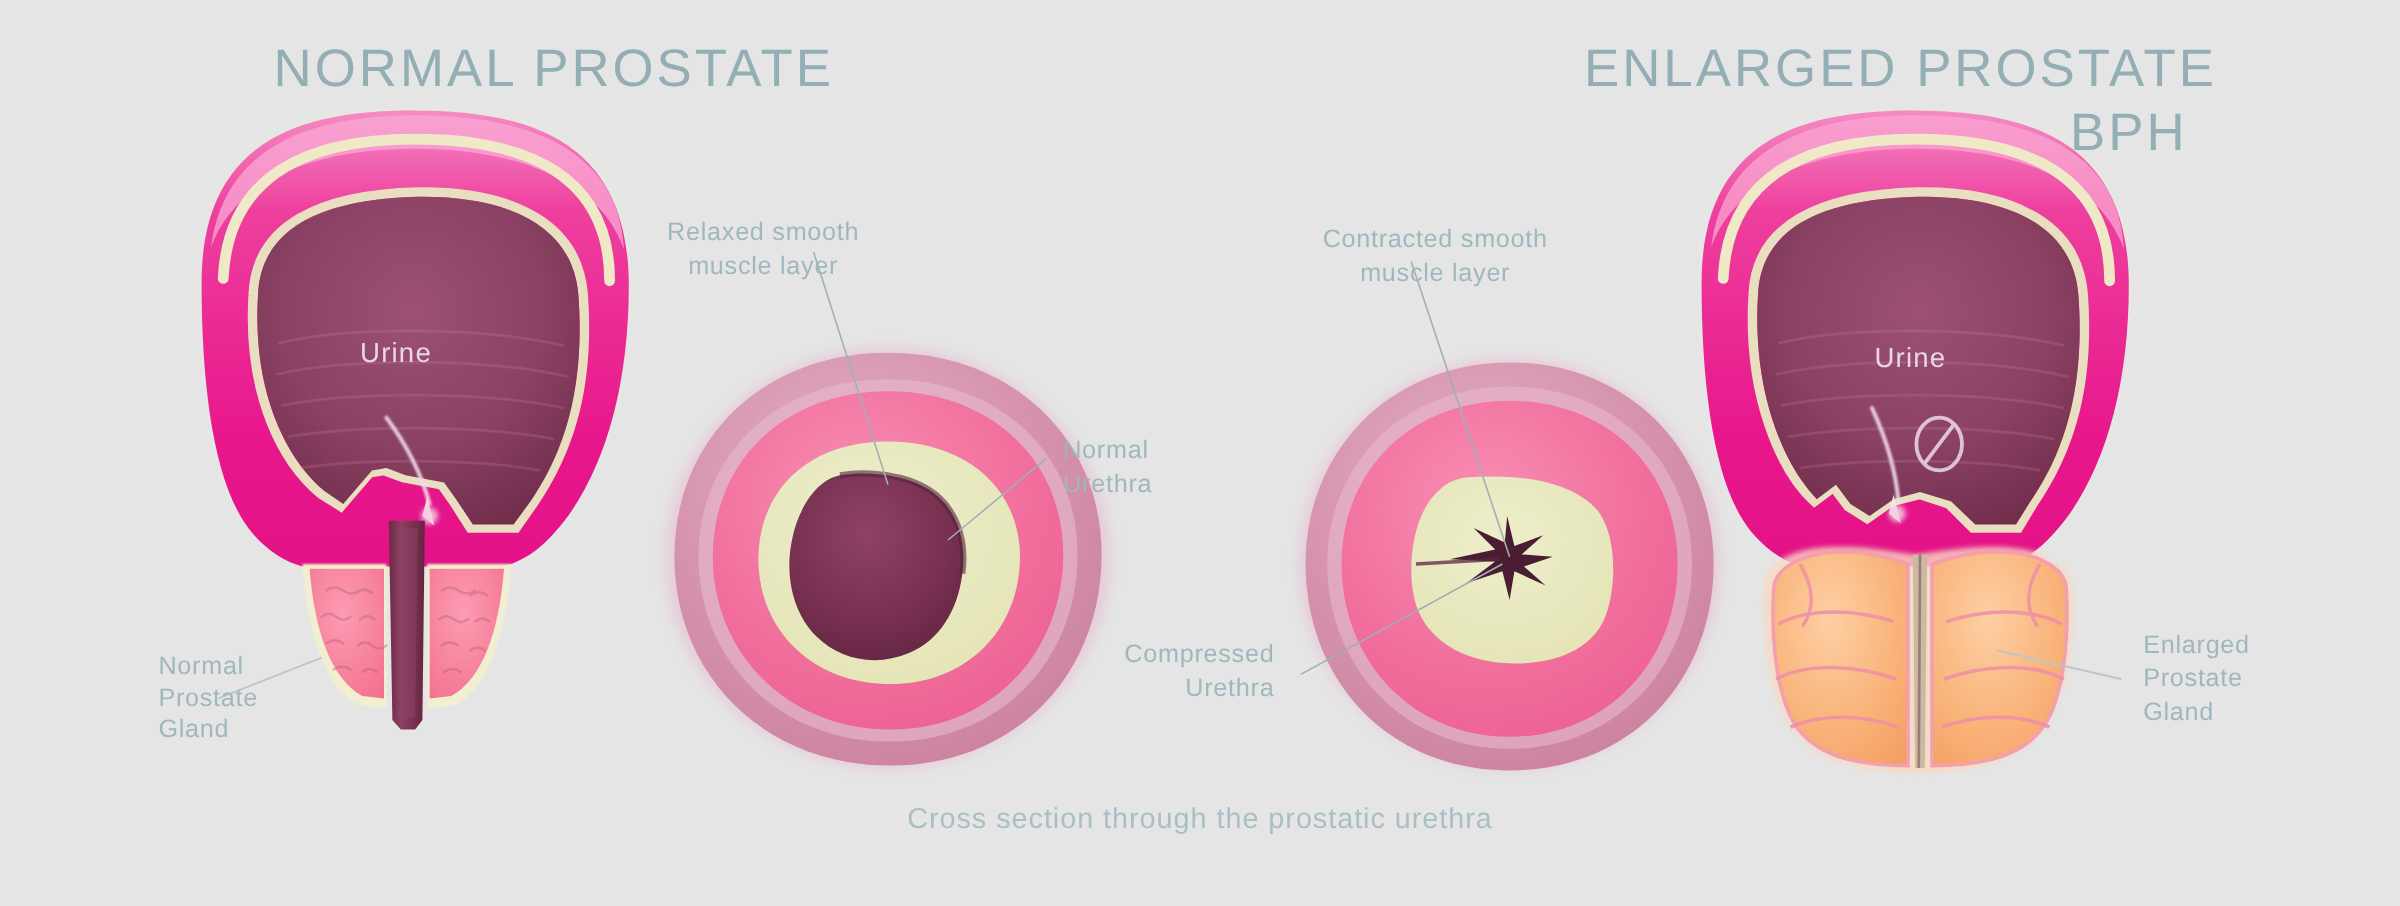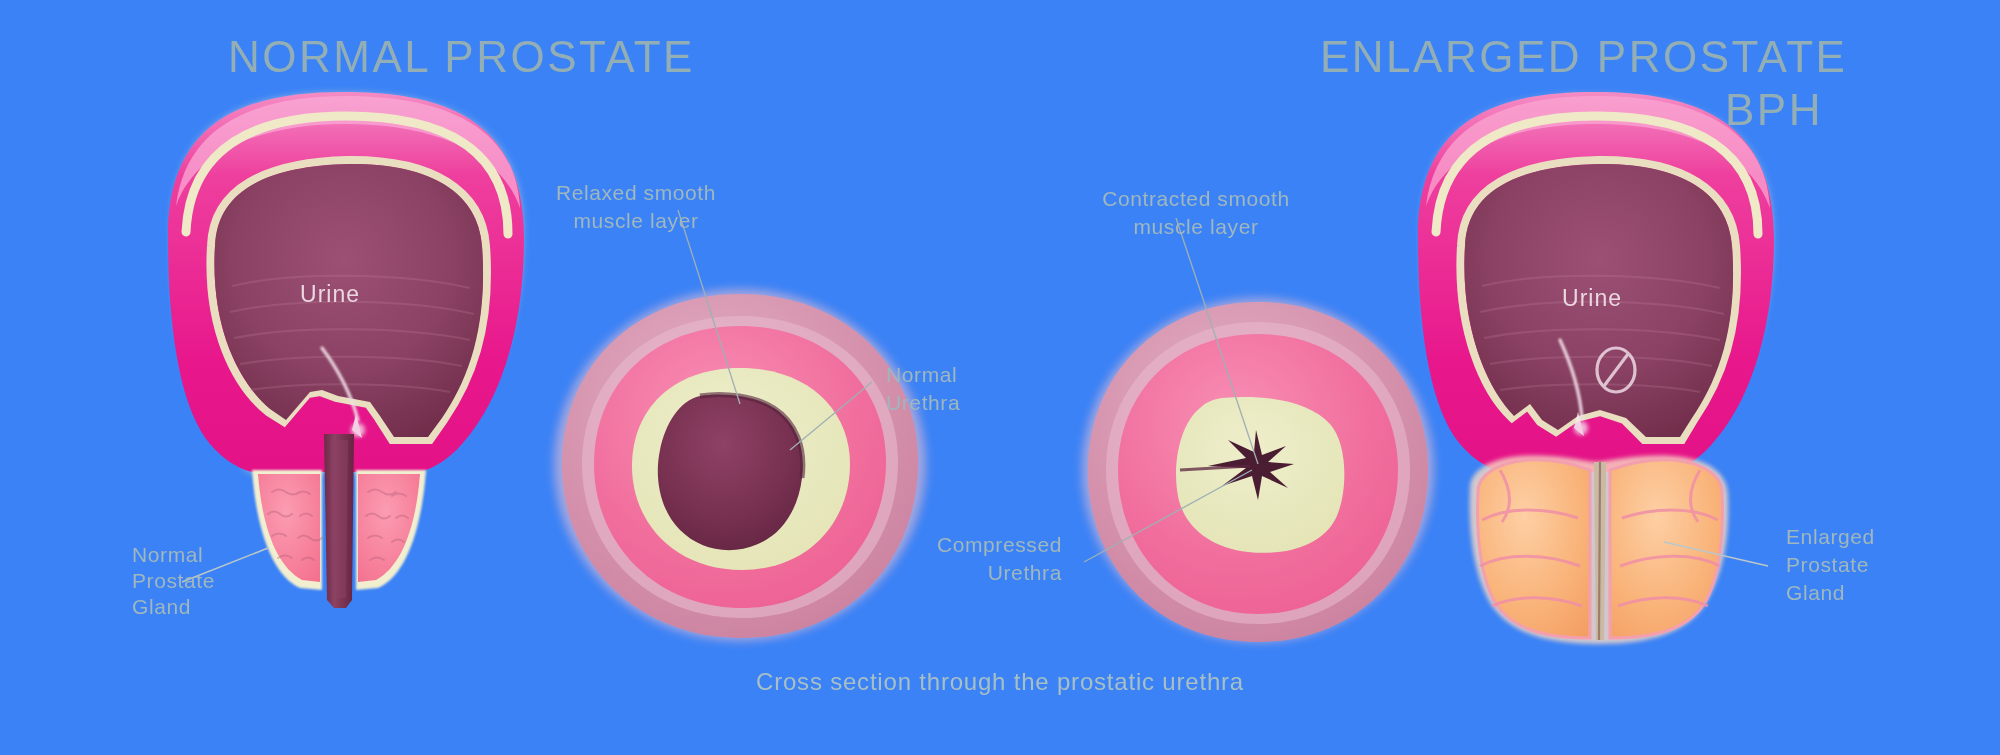--- a/index.html
+++ b/index.html
@@ -2,21 +2,21 @@
 <html><head>
 <meta charset="utf-8">
 <style>
   html,body{margin:0;padding:0;background:#ffffff;}
   body{
     width:2000px;height:755px;
     font-family:"Liberation Sans", sans-serif;
     overflow:hidden;
     position:relative;
   }
-  #stage{position:absolute;left:0;top:0;width:2000px;height:755px;background:#3b82f6;}
+  #stage{position:absolute;left:0;top:0;width:2000px;height:755px;background:#e5e5e5;}
   svg#fig{position:absolute;left:0;top:0;width:2000px;height:755px;display:block;}
 
   .title-txt{
     font-family:"Liberation Sans", sans-serif;
     font-size:44px; letter-spacing:2.5px; font-weight:400;
     fill:#93aeb4;
   }
   .label-txt{
     font-family:"Liberation Sans", sans-serif;
     font-size:21px; letter-spacing:0.6px; font-weight:400;

